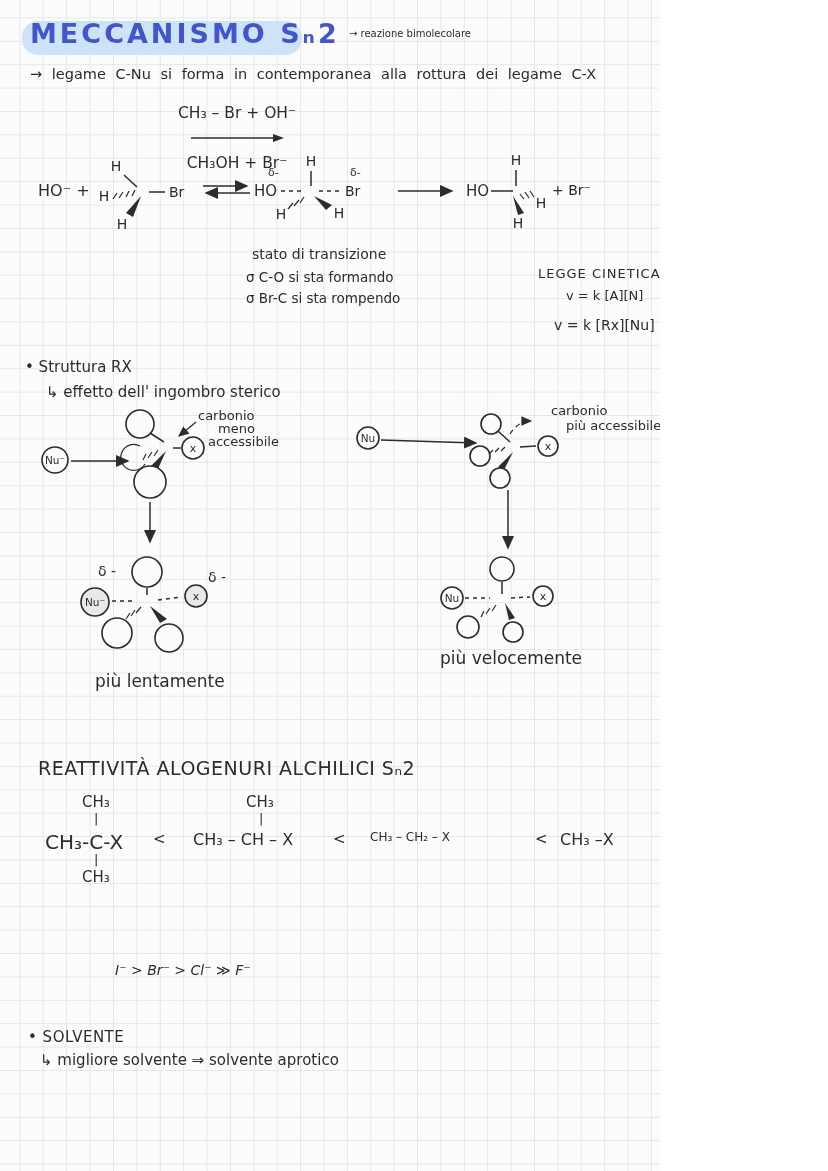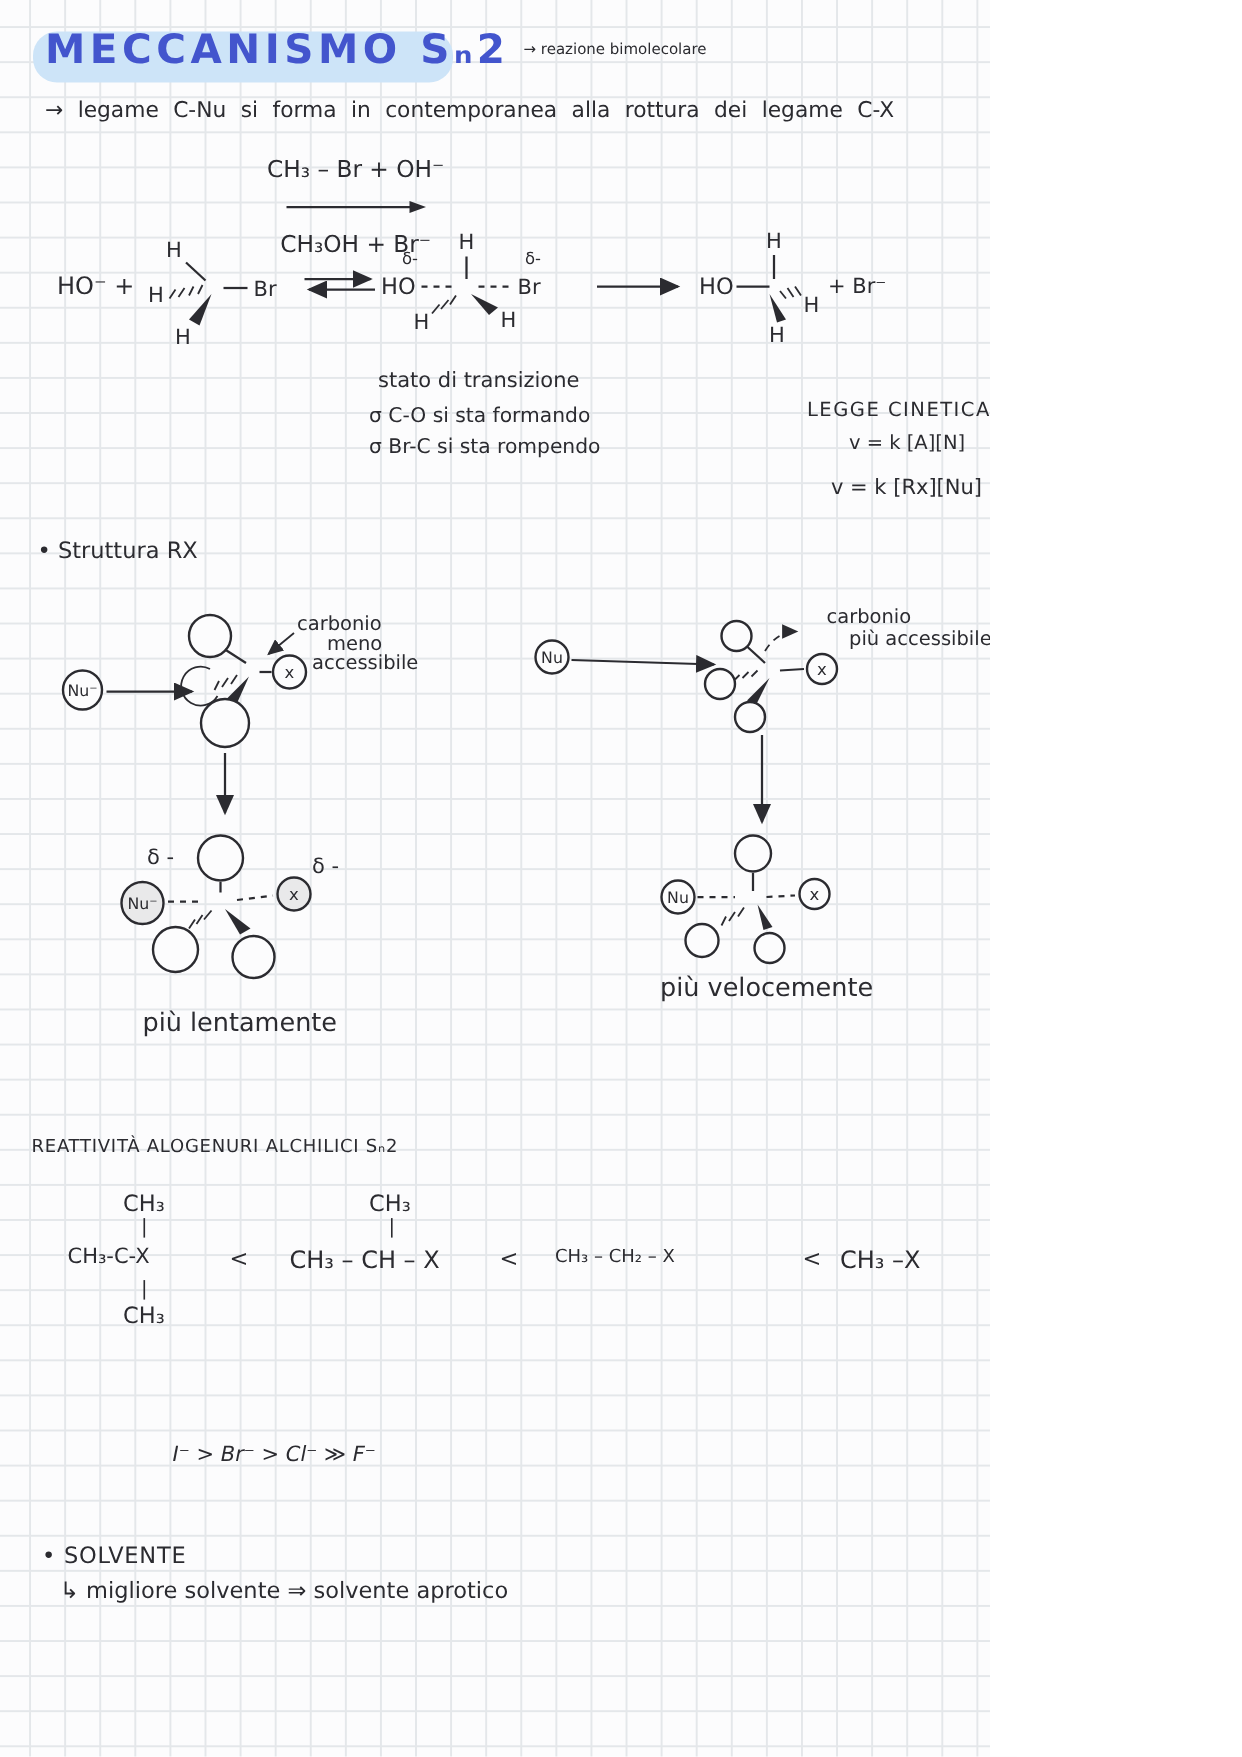--- a/index.html
+++ b/index.html
@@ -129,20 +129,21 @@
 
   <div class="abs hand" style="left:252px;top:246px;font-size:14px;">stato di transizione</div>
   <div class="abs hand" style="left:246px;top:269px;font-size:13.5px;">σ C-O  si sta formando</div>
   <div class="abs hand" style="left:246px;top:290px;font-size:13.5px;">σ Br-C  si sta rompendo</div>
 
   <div class="abs hand" style="left:538px;top:266px;font-size:13px;letter-spacing:1px;text-align:right;">LEGGE  CINETICA</div>
   <div class="abs hand" style="left:566px;top:288px;font-size:13px;">v = k [A][N]</div>
   <div class="abs hand" style="left:554px;top:317px;font-size:14px;">v = k [Rx][Nu]</div>
 
   <div class="abs hand" style="left:25px;top:358px;font-size:15px;text-align:right;">• Struttura RX</div>
+  <div class="abs hand" style="left:46px;top:383px;font-size:15px;">↳ effetto  dell'  ingombro  sterico</div>
 
   <svg class="abs" style="left:0;top:390px;" width="828" height="320" viewBox="0 0 828 320">
     <defs>
       <marker id="ah2" markerWidth="10" markerHeight="8" refX="8" refY="4" orient="auto">
         <polygon points="0,0 9,4 0,8" fill="#2b2b30"></polygon>
       </marker>
     </defs>
 
     <g>
       <circle cx="55" cy="70" r="13" class="circ"></circle>
@@ -220,28 +221,28 @@
       <line x1="496" y1="215" x2="492" y2="221" class="thin"></line>
       <line x1="490" y1="218" x2="486" y2="224" class="thin"></line>
       <line x1="484" y1="221" x2="481" y2="227" class="thin"></line>
       <circle cx="468" cy="237" r="11" class="circ"></circle>
       <polygon points="505,213 509,230 515,228" class="wdg"></polygon>
       <circle cx="513" cy="242" r="10" class="circ"></circle>
     </g>
     <text x="440" y="274" font-size="17">più  velocemente</text>
   </svg>
 
-  <div class="abs hand" style="left:21px;top:757px;font-size:12px;letter-spacing:0.5px;">REATTIVITÀ  ALOGENURI  ALCHILICI  Sₙ2</div>
+  <div class="abs hand" style="left:38px;top:757px;font-size:19px;letter-spacing:0.5px;">REATTIVITÀ  ALOGENURI  ALCHILICI  Sₙ2</div>
 
   <div class="abs hand" style="left:82px;top:793px;font-size:15px;">CH₃</div>
   <div class="abs hand" style="left:246px;top:793px;font-size:15px;">CH₃</div>
   <div class="abs hand" style="left:94px;top:811px;font-size:13px;">|</div>
   <div class="abs hand" style="left:259px;top:811px;font-size:13px;">|</div>
 
-  <div class="abs hand" style="left:45px;top:830px;font-size:14px;">CH₃-C-X</div>
+  <div class="abs hand" style="left:45px;top:830px;font-size:20px;">CH₃-C-X</div>
   <div class="abs hand" style="left:153px;top:830px;font-size:15px;">&lt;</div>
   <div class="abs hand" style="left:193px;top:830px;font-size:16px;">CH₃ – CH – X</div>
   <div class="abs hand" style="left:333px;top:830px;font-size:15px;">&lt;</div>
   <div class="abs hand" style="left:370px;top:830px;font-size:12px;">CH₃ – CH₂ – X</div>
   <div class="abs hand" style="left:535px;top:830px;font-size:15px;">&lt;</div>
   <div class="abs hand" style="left:560px;top:830px;font-size:16px;">CH₃ –X</div>
 
   <div class="abs hand" style="left:94px;top:852px;font-size:13px;">|</div>
   <div class="abs hand" style="left:82px;top:868px;font-size:15px;">CH₃</div>
 

